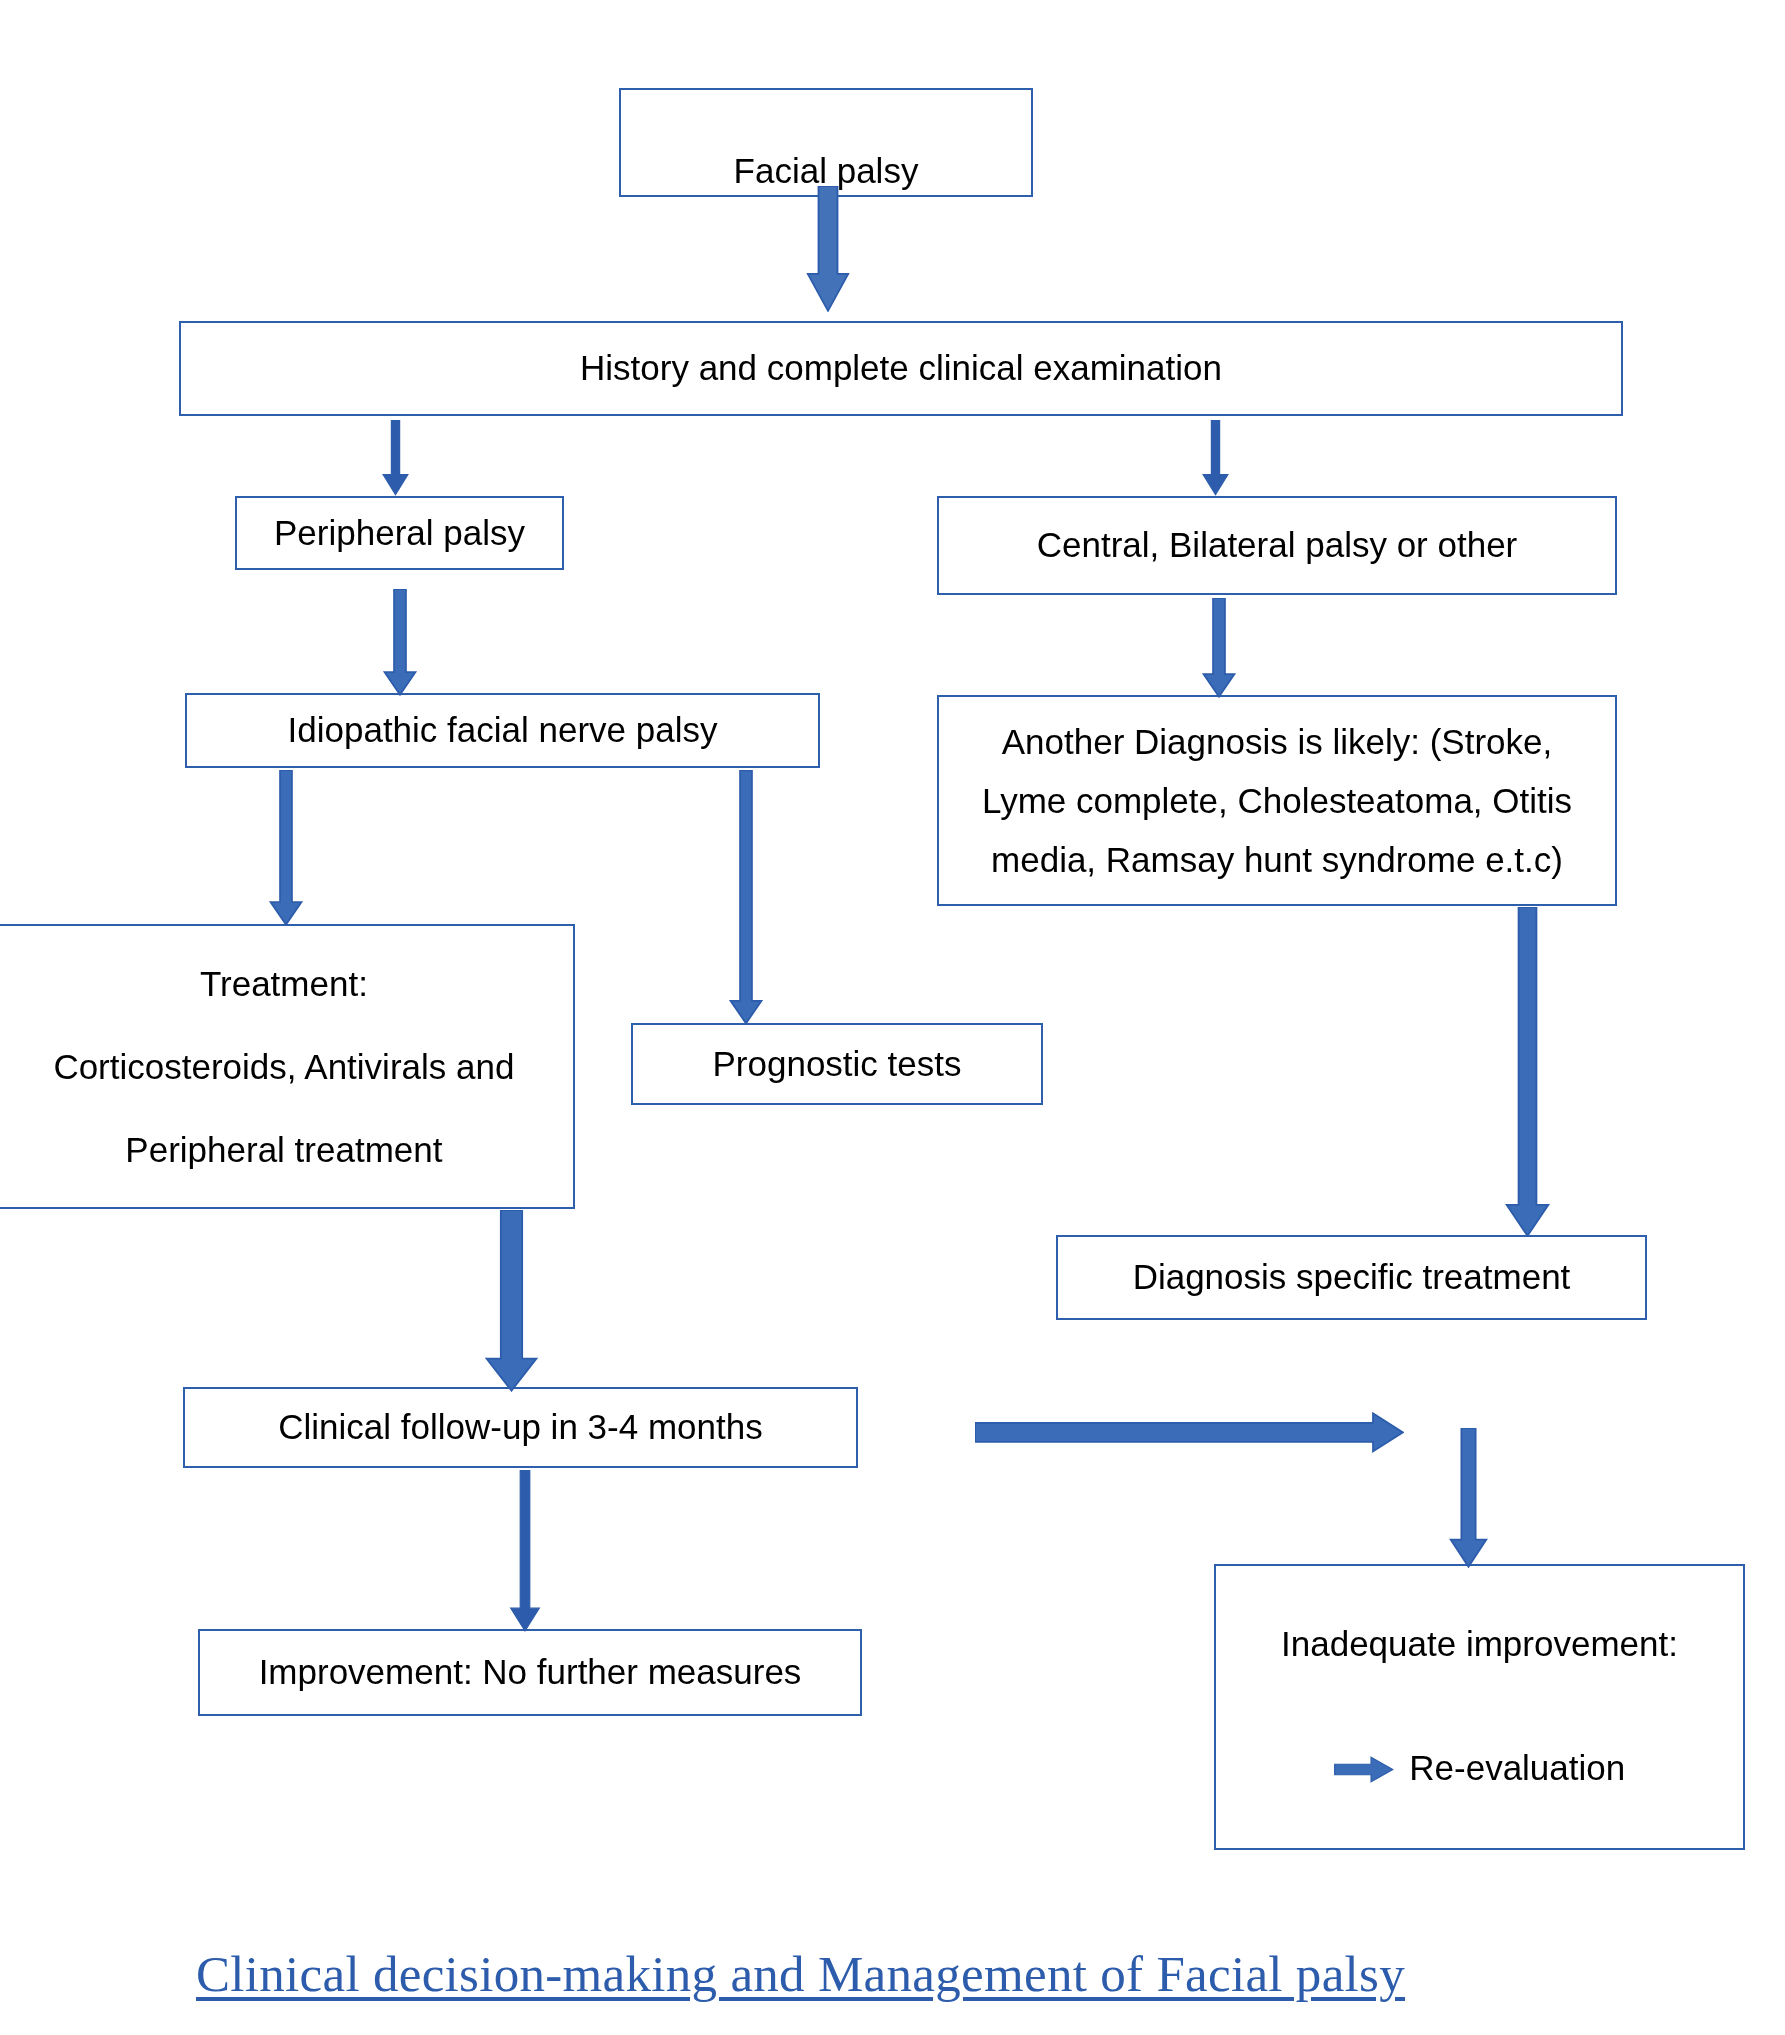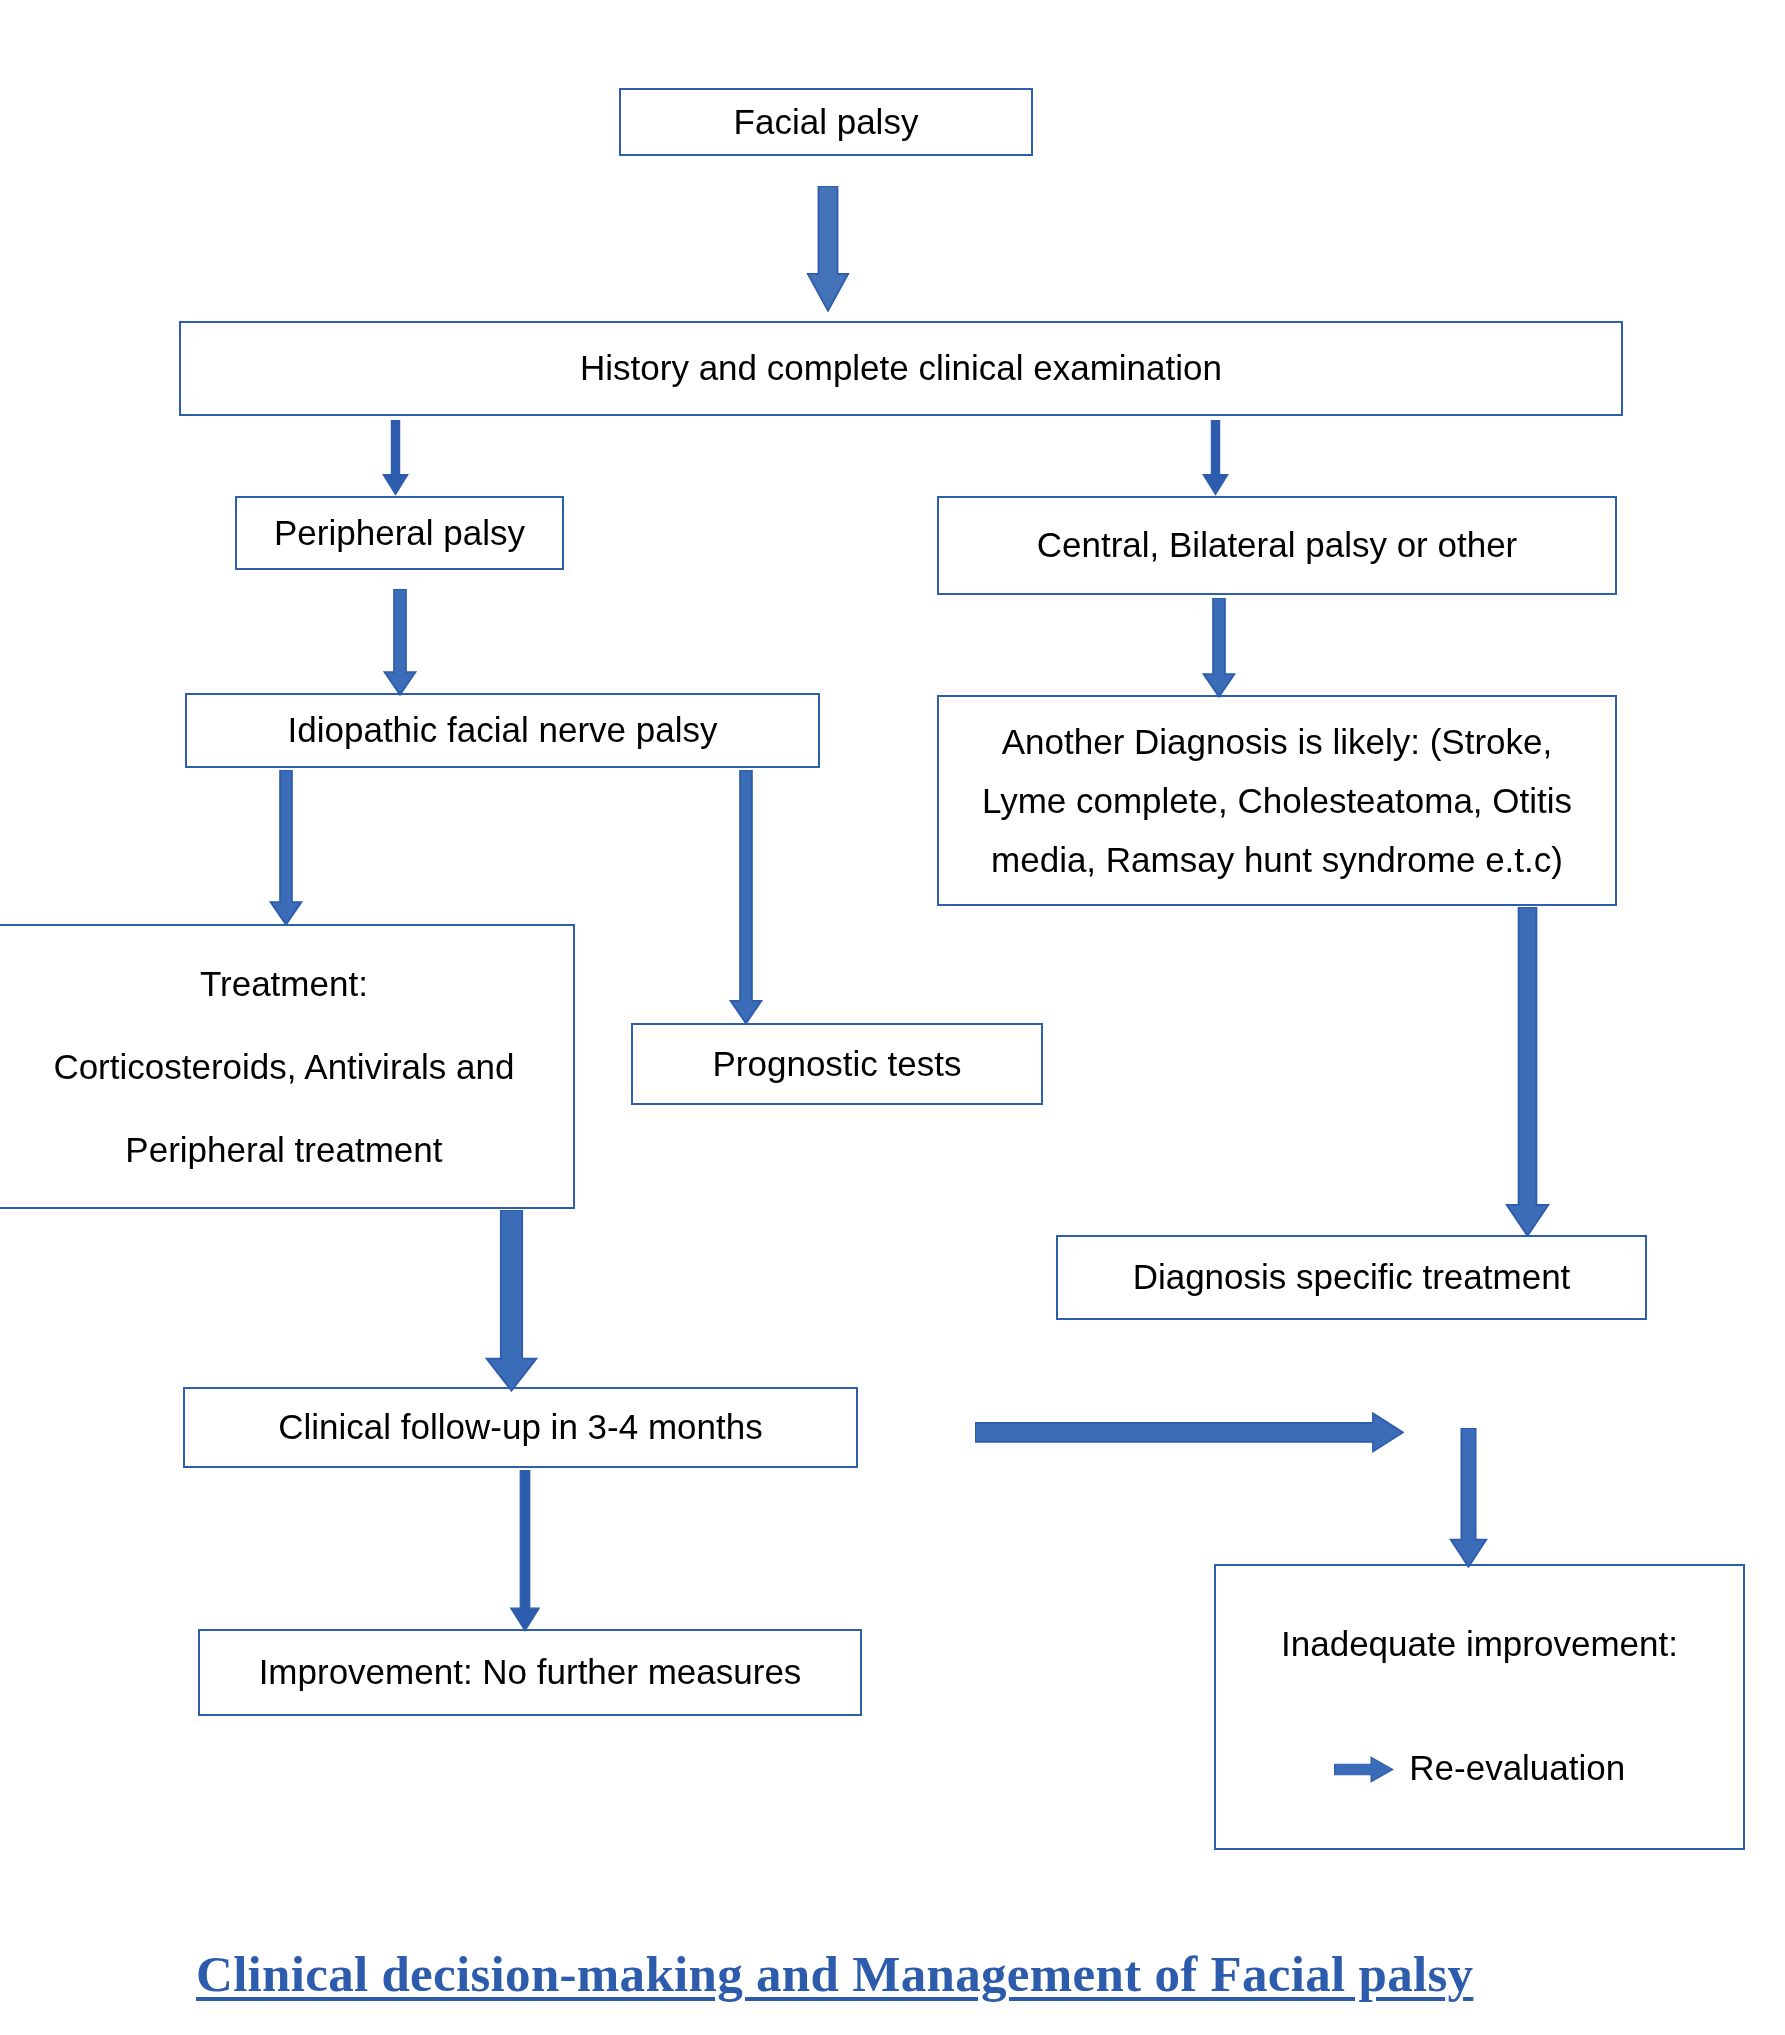--- a/index.html
+++ b/index.html
@@ -40,21 +40,21 @@
   }
   .node.multiline {
     justify-content: space-around;
     padding: 15.5px 13px;
   }
   .node.multiline .line {
     margin: 8.3px 0;
   }
 
   
-  #node-facial-palsy      { left: 619px; top: 88px;  width: 414px;  height: 68px; }
+  #node-facial-palsy      { left: 619px; top: 88px;  width: 414px;  height: 109px; justify-content: flex-end; }
   #node-history           { left: 179px;  top: 321px;  width: 1444px; height: 95px; }
   #node-peripheral        { left: 235px;  top: 496px;  width: 329px;  height: 74px; }
   #node-central           { left: 937px; top: 496px;  width: 680px; height: 99px; }
   #node-idiopathic        { left: 185px;  top: 693px; width: 635px; height: 75px; }
   #node-another-diagnosis { left: 937px; top: 695px; width: 680px; height: 211px; }
   #node-treatment         { left: -7.1px;  top: 924px; width: 582px;  height: 285px; }
   #node-prognostic        { left: 631px; top: 1023px; width: 412px;  height: 82px; }
   #node-dx-specific       { left: 1056px; top: 1235px; width: 591px;  height: 85px; }
   #node-followup          { left: 183px;  top: 1387px; width: 675px; height: 81px; }
   #node-improvement       { left: 198px;  top: 1629px; width: 664px; height: 87px; }
@@ -71,21 +71,21 @@
   }
   .arrow-v svg, .arrow-h svg { display: block; }
 
   
   #diagram-title {
     position: absolute;
     left: 196px;
     top: 1945px;
     width: 1250px;
     font-family: "Liberation Serif", serif;
-    font-weight: bold;
+    font-weight: normal;
     font-size: 51px;
     color: #2C5CAB;
     text-decoration: underline;
     text-decoration-thickness: 4.2px;
     text-underline-offset: 6px;
     white-space: nowrap;
     letter-spacing: 0.3px;
   }
 
   

